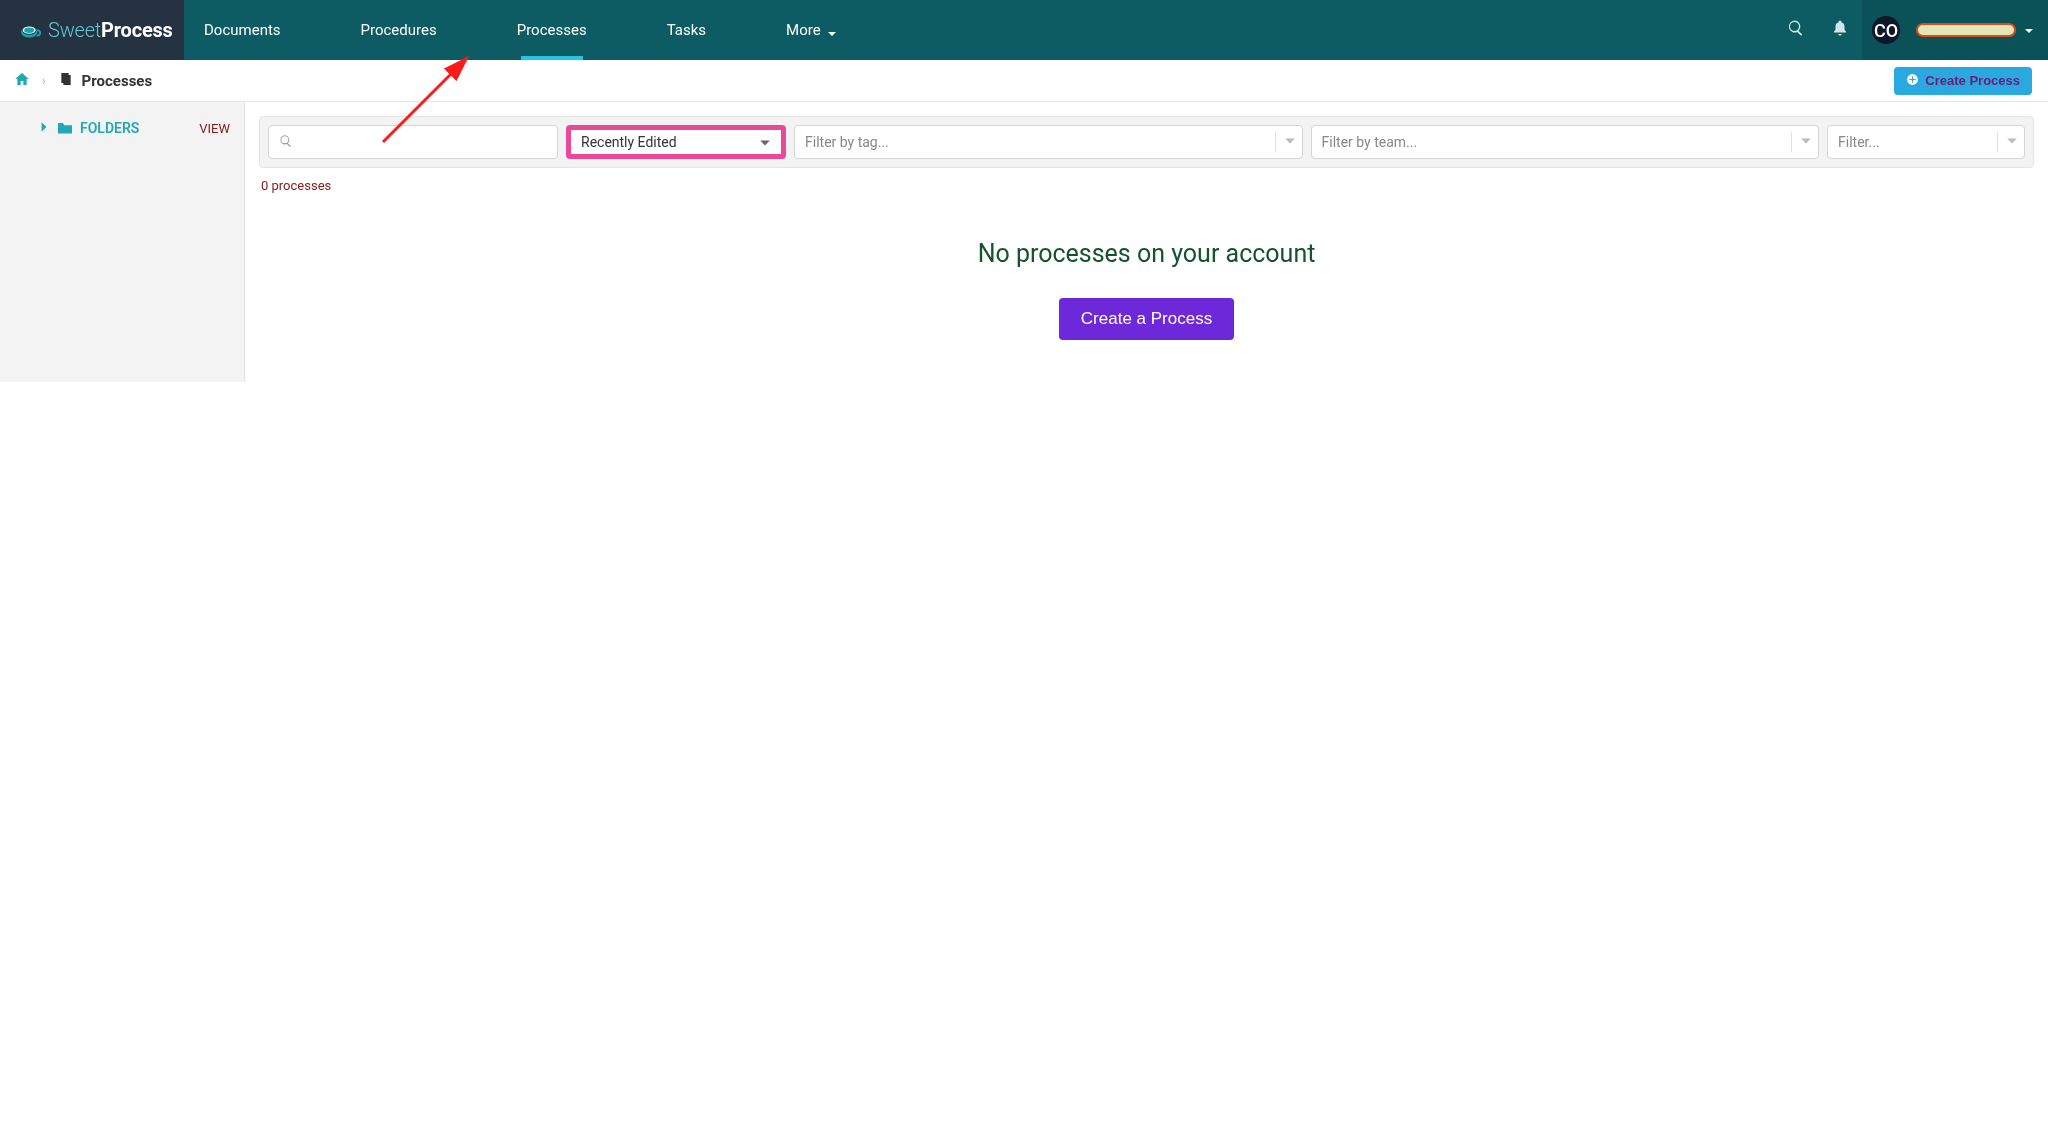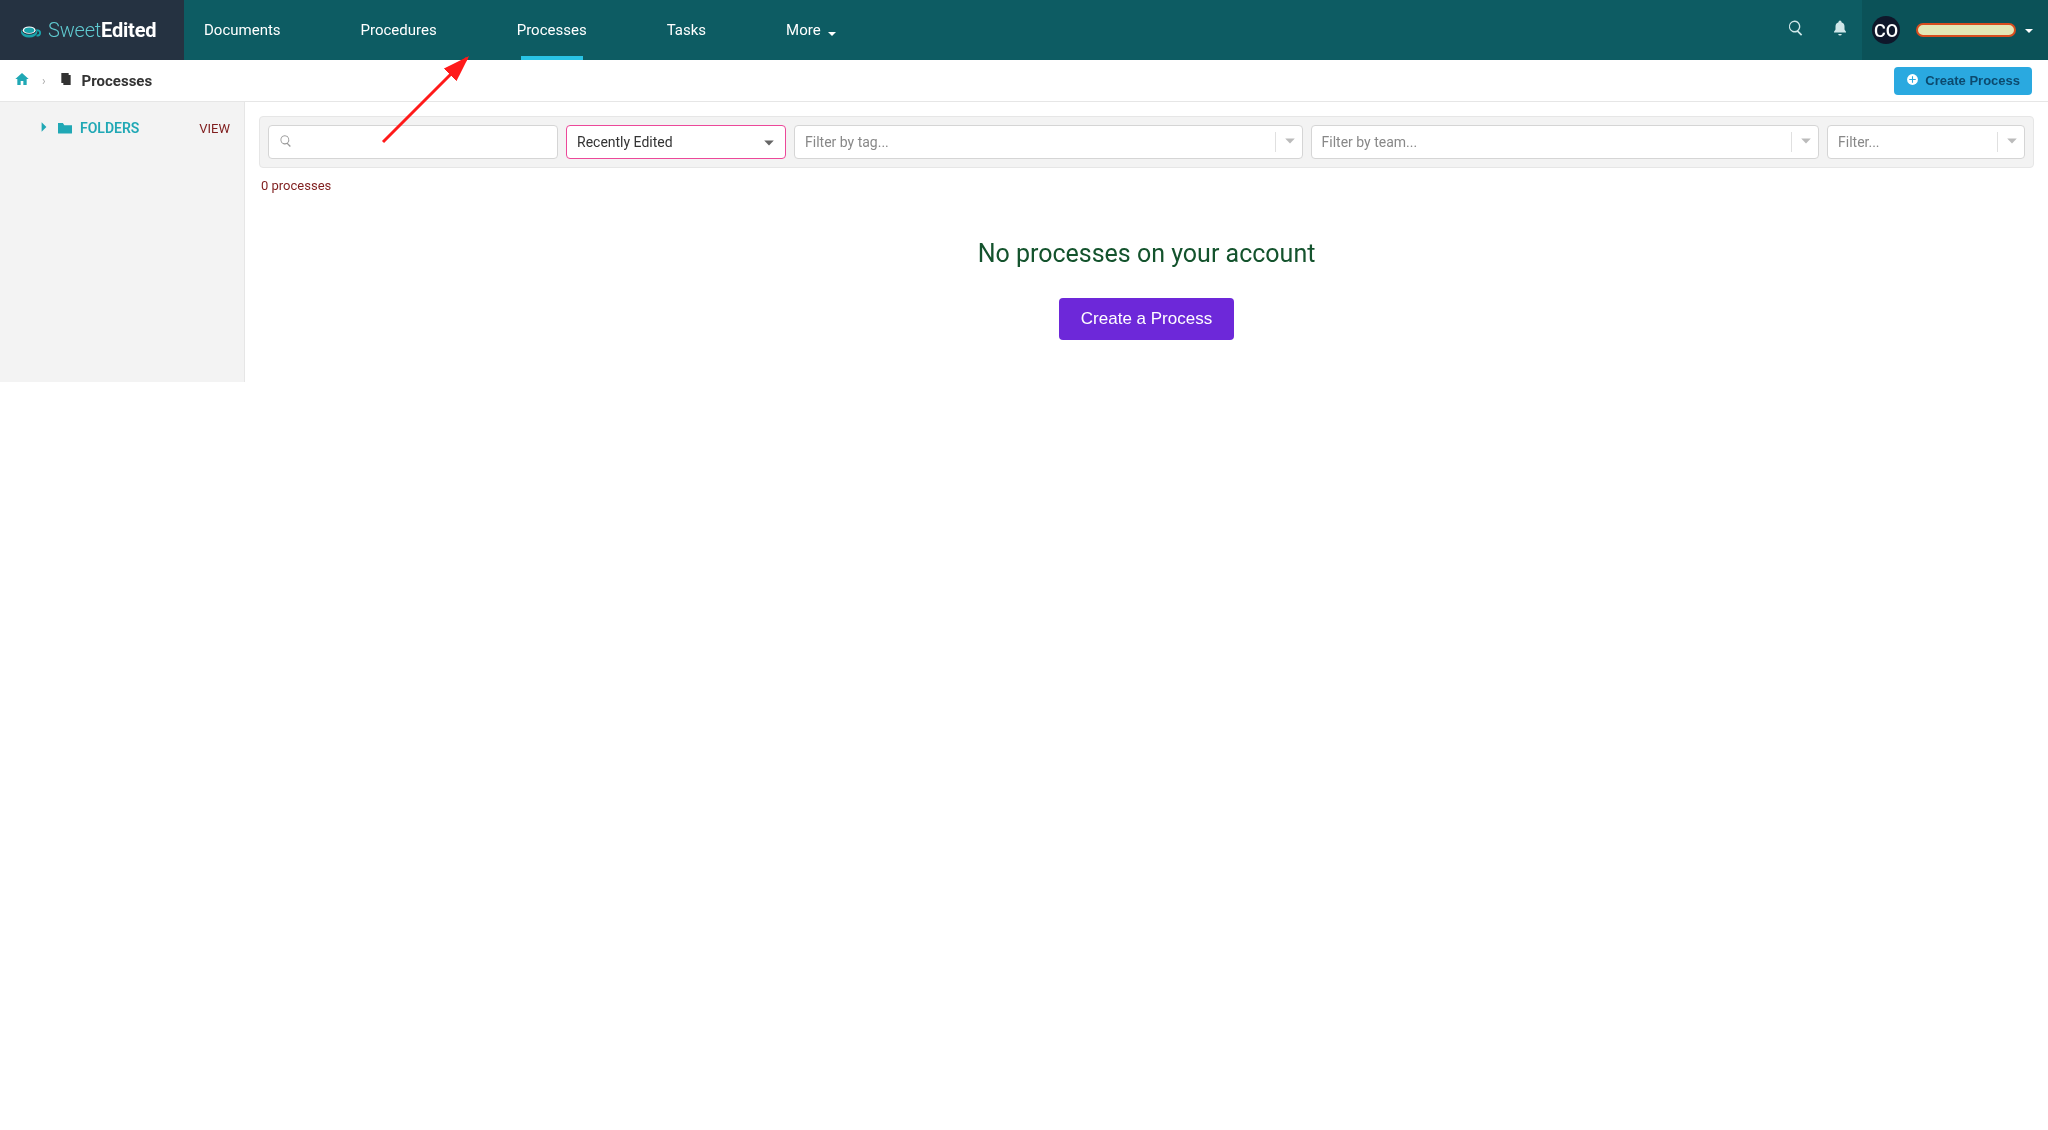--- a/index.html
+++ b/index.html
@@ -28,39 +28,39 @@
   .redact { width:100px; height:14px; background:#e3e6b5; border:2px solid #d84c1e; border-radius:8px; margin-right:8px; }
   .user-chev svg { fill:#fff; width:10px; height:10px; }
 
   
   .crumbrow { height:42px; border-bottom:1px solid #e6e6e6; display:flex; align-items:center; padding:0 16px 0 14px; }
   .crumb-home { color:#20a8b5; cursor:pointer; display:flex; align-items:center; }
   .crumb-home svg { width:16px; height:16px; fill:#20a8b5; }
   .crumb-sep { color:#aaa; margin:0 12px; font-size:12px; }
   .crumb-icon svg { width:16px; height:16px; fill:#333; }
   .crumb-text { font-weight:700; font-size:15px; color:#333; margin-left:8px; }
-  .create-btn { margin-left:auto; background:#2aa9e0; color:#0c4a6e; border:none; border-radius:4px; height:28px; padding:0 12px; font-size:13px; font-weight:600; display:flex; align-items:center; gap:6px; cursor:pointer; }
+  .create-btn { margin-left:auto; background:#2aa9e0; color:#701a75; border:none; border-radius:4px; height:28px; padding:0 12px; font-size:13px; font-weight:600; display:flex; align-items:center; gap:6px; cursor:pointer; }
   .create-btn svg { width:13px; height:13px; fill:#fff; }
 
   
   .body-wrap { display:flex; }
   .sidebar { width:245px; background:#f3f3f3; border-right:1px solid #e6e6e6; min-height:280px;padding-left:24px; }
   .side-row { display:flex; align-items:center; justify-content:space-between; padding:18px 14px; }
   .side-left { display:flex; align-items:center; gap:6px; color:#20a8b5; font-size:14px; font-weight:600; cursor:pointer; }
   .side-left svg { width:12px; height:12px; fill:#20a8b5; }
   .folder-ic { width:18px; height:14px; }
   .folder-ic svg { width:18px; height:14px; fill:#20a8b5; }
   .view-label { color:#7f1d1d; font-size:13px; }
 
   .main { flex:1; padding:14px 14px 14px 14px; }
   .filter-bar { background:#f3f3f3; border:1px solid #e6e6e6; border-radius:4px; padding:8px; display:flex; gap:8px; }
   .search-box { background:#fff; border:1px solid #d5d5d5; border-radius:4px; height:34px; display:flex; align-items:center; padding:0 10px; width:290px; }
   .search-box svg { width:14px; height:14px; fill:#999; }
   .search-box input { border:none; outline:none; flex:1; margin-left:8px; font-size:14px; }
-  .select-box { background:#fff; border:1px solid #ec4899; border-radius:4px; height:34px; display:flex; align-items:center; padding:0 10px; font-size:14px; color:#333; position:relative; cursor:pointer; flex:0 0 220px; }
+  .select-box { background:#fff; border:5px solid #ec4899; border-radius:4px; height:34px; display:flex; align-items:center; padding:0 10px; font-size:14px; color:#333; position:relative; cursor:pointer; flex:0 0 220px; }
   .select-box.recent { flex:0 0 220px; }
   .select-box .caret { margin-left:auto; width:12px; height:12px; }
   .select-box .caret.native svg { fill:#666; }
   .combo { background:#fff; border:1px solid #d5d5d5; border-radius:4px; height:34px; display:flex; align-items:center; padding:0 6px 0 10px; font-size:14px; color:#888; cursor:pointer; flex:1; }
   .combo .divider { width:1px; height:20px; background:#e0e0e0; margin:0 8px; }
   .combo .caret svg { width:12px; height:12px; fill:#bbb; }
   .combo .ph { flex:1; }
   .count { font-size:13px; color:#7f1d1d; margin:10px 2px 0 2px; }
   .empty { text-align:center; margin-top:46px; }
   .empty-title { color:#14532d; font-size:25px; font-weight:400; }
@@ -77,21 +77,21 @@
     <div class="logo">
       <span class="logo-cup">
         <svg viewBox="0 0 24 20">
             <ellipse cx="10" cy="12" rx="9" ry="6" fill="#1aa3ab"></ellipse>
             <ellipse cx="10" cy="10" rx="8" ry="5" fill="#253241"></ellipse>
             <ellipse cx="10" cy="10" rx="7" ry="4" fill="#fff"></ellipse>
             <ellipse cx="10" cy="10" rx="5.5" ry="3" fill="#1aa3ab"></ellipse>
             <path d="M18 10 q4 0 4 3 t-4 3" fill="none" stroke="#1aa3ab" stroke-width="2"></path>
           </svg>
       </span>
-      <span class="logo-text"><span class="light">Sweet</span><span class="bold">Edited</span></span>
+      <span class="logo-text"><span class="light">Sweet</span><span class="bold">Process</span></span>
     </div>
   </div>
   <div class="nav-items">
     <div class="nav-item">Documents</div>
     <div class="nav-item">Procedures</div>
     <div class="nav-item active">Processes</div>
     <div class="nav-item">Tasks</div>
     <div class="nav-item nav-more">
       <span>More</span>
       <span class="chev-down"><svg viewBox="0 0 10 10">

